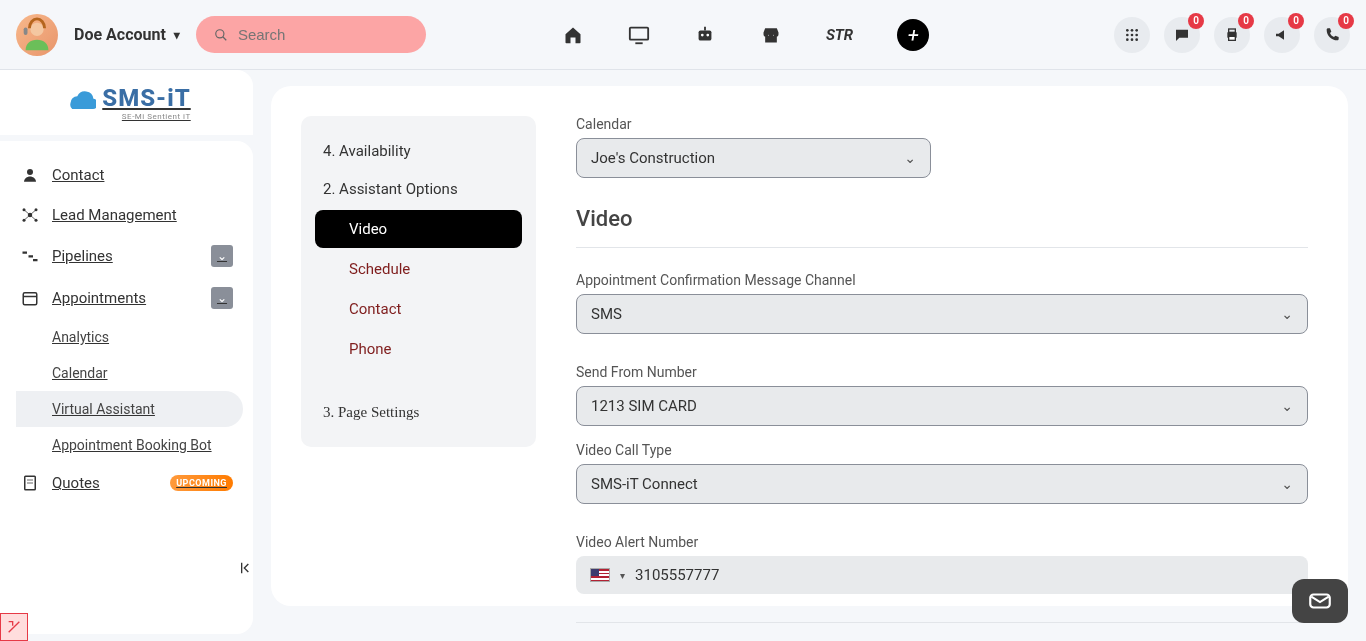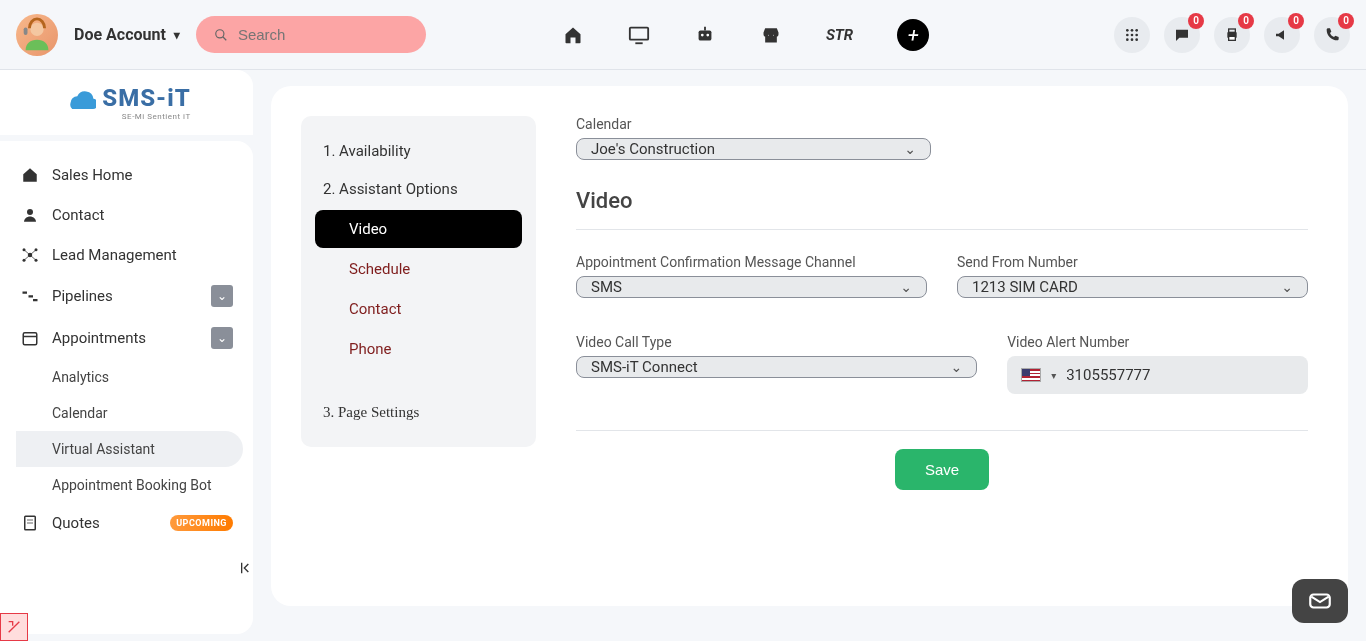--- a/index.html
+++ b/index.html
@@ -12,46 +12,46 @@
 .search { background: #fca5a5; border-radius: 24px; padding: 10px 18px; display: flex; align-items: center; gap: 10px; width: 230px; }
 .search input { border: none; background: transparent; outline: none; font-size: 15px; width: 100%; color: #666; }
 .topnav { display: flex; align-items: center; gap: 44px; margin-left: 120px; font-style: italic; }
 .topnav .ic { width: 22px; height: 22px; display: flex; align-items: center; justify-content: center; color: #333; cursor: pointer; }
 .str { font-weight: 700; font-size: 15px; }
 .plusbtn { width: 32px; height: 32px; border-radius: 50%; background: #000; color: #fff; display: flex; align-items: center; justify-content: center; font-size: 20px; cursor: pointer; }
 .rightctrls { margin-left: auto; display: flex; align-items: center; gap: 14px; }
 .rctrl { width: 36px; height: 36px; border-radius: 50%; background: #e8ebef; display: flex; align-items: center; justify-content: center; position: relative; cursor: pointer; }
 .badge { position: absolute; top: -4px; right: -4px; background: #e63946; color: #fff; border-radius: 50%; width: 16px; height: 16px; font-size: 10px; display: flex; align-items: center; justify-content: center; font-weight: 600; }
 .body { display: flex; height: calc(641px - 70px); }
-.sidecol { width: 253px; position: relative; }
+.sidecol { width: 253px; position: relative; text-decoration: underline; }
 .logo { background: #fff; border-radius: 0 16px 0 0; padding: 14px 12px; display:flex; justify-content:center; }
 .logo-txt { font-weight: 800; font-size: 24px; color: #3a6ea5; letter-spacing: 1px; }
 .logo-sub { font-size: 8px; color: #888; letter-spacing: 0.5px; }
 .sidenav { background: #fff; border-radius: 0 16px 16px 0; margin-top: 6px; padding: 14px 0 4px; height: calc(100% - 78px); overflow:hidden; position:relative; }
 .nav-item { display: flex; align-items: center; gap: 12px; padding: 10px 20px; cursor: pointer; font-size: 15px; color: #333; position: relative; }
 .nav-item.sub { padding-left: 36px; font-size: 14px; color: #444; margin-left: 16px; }
 .nav-item.active-sub { background: #eef0f3; border-radius: 0 20px 20px 0; margin-right: 10px; }
 .nav-ic { width: 20px; height: 20px; display:flex; align-items:center; justify-content:center; }
 .expand { margin-left: auto; width: 22px; height: 22px; background: #8a8f99; color: #fff; display: flex; align-items: center; justify-content: center; font-size: 12px; border-radius: 3px; }
 .upcoming { background: linear-gradient(90deg,#ff9a3c,#ff7b00); color: #fff; font-size: 9px; font-weight: 700; padding: 3px 6px; border-radius: 10px; margin-left: auto; letter-spacing: 0.5px; }
 .collapse-handle { position: absolute; right: -4px; bottom: 56px; width: 20px; height: 20px; display:flex; align-items:center; justify-content:center; cursor:pointer; }
 .redtab { position: absolute; left: 0; bottom: 0; width: 28px; height: 28px; background: #fdd; border: 1px solid #e63946; display:flex; align-items:center; justify-content:center; }
 .main { flex: 1; padding: 16px 18px 0 18px; }
 .panel { background: #fff; border-radius: 20px; padding: 30px 40px 30px 30px; display: flex; gap: 40px; height: 520px; position: relative; }
 .steps { background: #f3f4f6; border-radius: 10px; width: 235px; padding: 16px 8px; align-self: flex-start; }
 .step { padding: 10px 14px; font-size: 15px; color: #333; cursor: pointer; }
 .substep { padding: 10px 14px 10px 34px; font-size: 15px; color: #7f1d1d; cursor: pointer; border-radius: 8px; margin: 2px 6px; }
 .substep.active { background: #000; color: #fff; }
 .form { flex: 1; }
 .label { font-size: 14px; color: #555; margin-bottom: 6px; }
-.select { background: #e8eaec; border: 1px solid #8a8f99; border-radius: 8px; padding: 1px 14px; display: flex; align-items: center; justify-content: space-between; cursor: pointer; font-size: 15px; }
+.select { background: #e8eaec; border: 1px solid #8a8f99; border-radius: 8px; padding: 10px 14px; display: flex; align-items: center; justify-content: space-between; cursor: pointer; font-size: 15px; }
 .select .chev { font-size: 14px; color: #555; }
 .section-title { font-size: 22px; font-weight: 500; margin: 28px 0 16px; color: #444; }
 .hr { border: none; border-top: 1px solid #e2e5e9; margin: 14px 0 24px; }
-.row2 { display: flex; gap: 30px; margin-bottom: 36px; }
+.row2 { display: flex; gap: 30px; margin-bottom: 16px; flex-direction: column; }
 .col { flex: 1; }
 .phoneinput { background: #e8eaec; border-radius: 8px; padding: 10px 14px; display: flex; align-items: center; gap: 10px; font-size: 15px; }
 .flag { display:inline-block; width:20px; height:14px; background: linear-gradient(to bottom, #b22234 0%, #b22234 15%, #fff 15%, #fff 30%, #b22234 30%, #b22234 45%, #fff 45%, #fff 60%, #b22234 60%, #b22234 75%, #fff 75%, #fff 90%, #b22234 90%); position:relative; border:1px solid #aaa; }
 .flag::before { content:''; position:absolute; left:0; top:0; width:8px; height:7px; background:#3c3b6e; }
 .savebtn { background: #2ab56b; color: #fff; border: none; border-radius: 8px; padding: 12px 30px; font-size: 15px; font-weight: 500; cursor: pointer; display: block; margin: 10px auto 0; }
 .hr2 { border: none; border-top: 1px solid #e2e5e9; margin: 28px 0 18px; }
 .chatfab { position: absolute; right: 18px; bottom: 18px; width: 56px; height: 44px; background: #444; border-radius: 12px; display:flex; align-items:center; justify-content:center; cursor:pointer; }
 svg { display: block; }
 </style>
 </head>
@@ -159,28 +159,20 @@
             </svg>
           <span class="logo-txt">SMS-iT</span>
         </div>
         <div class="logo-sub" style="text-align:right;">SE-Mi Sentient iT</div>
       </div>
     </div>
     <div class="sidenav">
       <div class="nav-item">
           <span class="nav-ic">
             <svg width="18" height="18" viewBox="0 0 24 24">
-              <path d="M3 11l9-8 9 8v10H3z" fill="#333"></path>
-            </svg>
-          </span>
-          <span>Sales Home</span>
-        </div>
-      <div class="nav-item">
-          <span class="nav-ic">
-            <svg width="18" height="18" viewBox="0 0 24 24">
               <circle cx="12" cy="8" r="4" fill="#333"></circle>
               <path d="M4 21c0-4 4-7 8-7s8 3 8 7" fill="#333"></path>
             </svg>
           </span>
           <span>Contact</span>
         </div>
       <div class="nav-item">
           <span class="nav-ic">
             <svg width="18" height="18" viewBox="0 0 24 24">
               <circle cx="12" cy="12" r="3" fill="#333"></circle>
@@ -250,21 +242,21 @@
     <div class="redtab">
         <svg width="16" height="16" viewBox="0 0 24 24">
           <path d="M4 20L20 4M4 4h6v6" fill="none" stroke="#e63946" stroke-width="2"></path>
         </svg>
       </div>
   </div>
 
   <div class="main">
     <div class="panel">
       <div class="steps">
-        <div class="step">1. Availability</div>
+        <div class="step">4. Availability</div>
         <div class="step">2. Assistant Options</div>
         <div class="substep active">Video</div>
         <div class="substep">Schedule</div>
         <div class="substep">Contact</div>
         <div class="substep">Phone</div>
         <div class="step" style="margin-top:26px;font-family:Liberation Serif, serif;">3. Page Settings</div>
       </div>
 
       <div class="form">
         <div class="label">Calendar</div>

